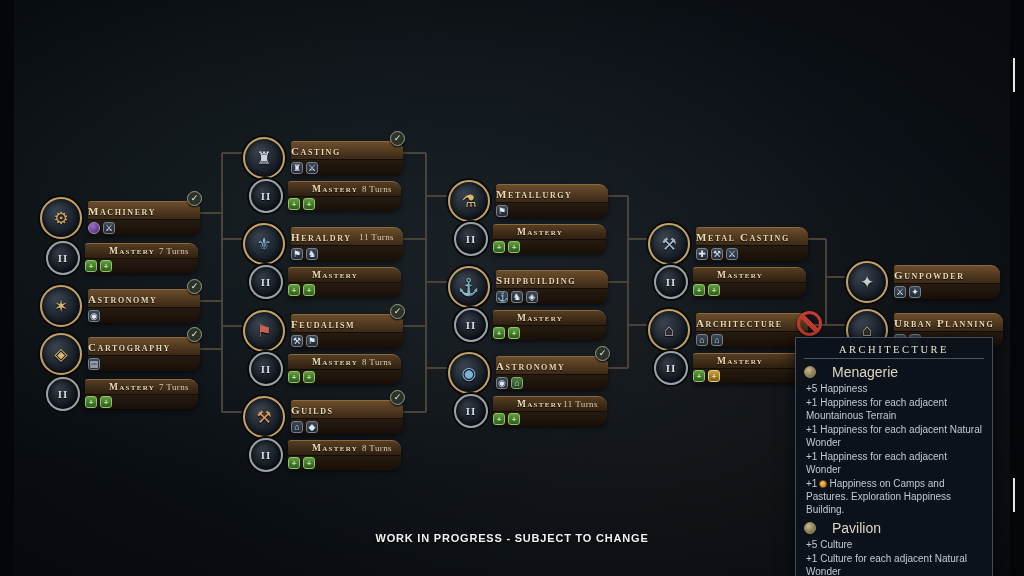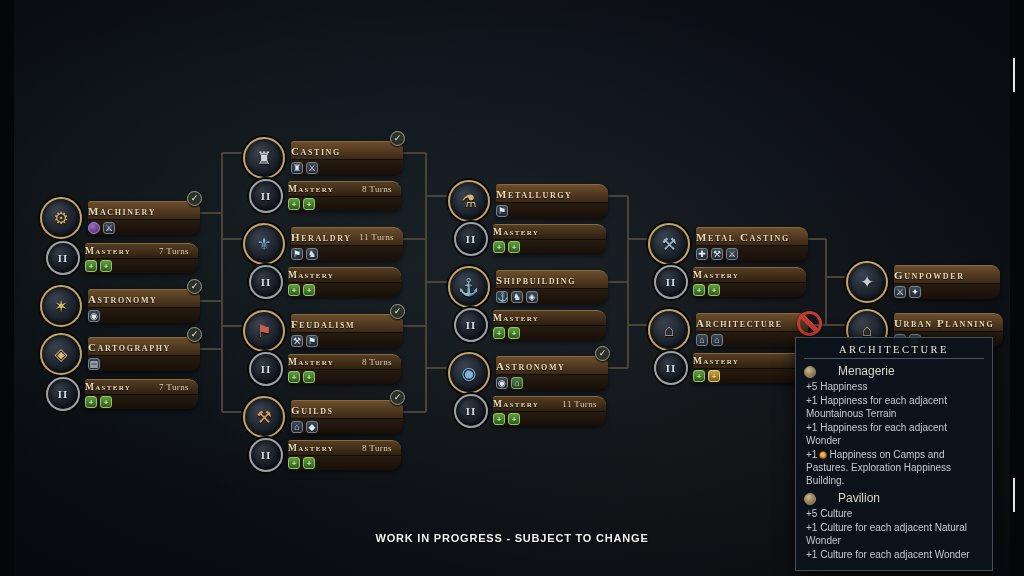--- a/index.html
+++ b/index.html
@@ -45,31 +45,31 @@
   .check{position:absolute;right:-2px;top:-6px;width:13px;height:13px;border-radius:50%;
     background:#2c3129;border:1px solid #9aa189;color:#eef4e2;font-size:9px;line-height:12px;
     text-align:center;z-index:4;box-shadow:0 1px 2px #000;}
   .blocked{position:absolute;right:-14px;top:2px;width:19px;height:19px;border-radius:50%;
     border:3px solid #c23b2e;z-index:5;box-shadow:0 1px 3px rgba(0,0,0,.7);
     background:linear-gradient(45deg, transparent 40%, #c23b2e 40%, #c23b2e 60%, transparent 60%);}
   .node.mastery .ring{width:30px;height:30px;border-color:#9aa1a9;
     background:radial-gradient(circle at 35% 30%, #343c46, #11161d 72%);justify-content:center;}
   .node.mastery .emblem{font-size:11px;font-weight:bold;letter-spacing:1px;color:#d7dee5;}
   .node.mastery .title-row{height:14px;background:linear-gradient(180deg,#553d22,#2e1f10);}
-  .node.mastery .title{font-size:9.5px;letter-spacing:1.3px;}
+  .node.mastery .title{font-size:9.5px;letter-spacing:1.3px;padding-left:24px;}
   .node.mastery .icons-row{height:14px;}
   .node.mastery .banner{margin-left:-13px;padding-left:18px;}
 
   
   #tooltip{position:absolute;left:795px;top:337px;width:180px;z-index:9;
     background:rgba(13,19,27,.96);border:1px solid #454d5a;box-shadow:0 5px 16px rgba(0,0,0,.75);
     padding:6px 8px 8px;font-family:"Liberation Sans", sans-serif;}
   .tt-title{font-family:"Liberation Serif", serif;text-align:center;color:#ece4d0;
     font-size:10.5px;letter-spacing:2.5px;padding-bottom:3px;border-bottom:1px solid #4c5462;margin-bottom:5px;}
-  .tt-bname{display:flex;align-items:flex-end;gap:22px;color:#ddd6c4;font-size:12px;margin:4px 0 2px;}
+  .tt-bname{display:flex;align-items:center;gap:16px;color:#ddd6c4;font-size:14px;margin:4px 0 2px;}
   .tt-bicon{width:10px;height:10px;border-radius:50%;flex:0 0 auto;
     background:radial-gradient(circle at 35% 30%,#cab88e,#6a5734);border:1px solid #9c8c5e;}
   .tt-effect{color:#c3c9d1;font-size:10px;line-height:1.3;margin:1px 0 1px 2px;}
   .hap{display:inline-block;width:8px;height:8px;border-radius:50%;vertical-align:-1px;margin:0 2px;
     background:radial-gradient(circle at 35% 30%,#f9c564,#d0791a);border:1px solid #8a5410;box-sizing:border-box;}
 
   .wip{position:absolute;left:0;right:0;top:532px;text-align:center;z-index:6;
     font-family:"Liberation Sans", sans-serif;font-size:11px;font-weight:bold;
     color:#f2f2f2;letter-spacing:.8px;text-shadow:0 1px 2px #000;}
 </style>
@@ -481,20 +481,21 @@
 
   <div id="tooltip">
     <div class="tt-title">ARCHITECTURE</div>
     <div id="tooltip-body">
         <div class="tt-bname">
           <span class="tt-bicon"></span>
           <span>Menagerie</span>
         </div>
         <div class="tt-effect"><span>+5 Happiness</span></div>
         <div class="tt-effect"><span>+1 Happiness for each adjacent Mountainous Terrain</span></div>
+        <div class="tt-effect"><span>+1 Happiness for each adjacent Natural Wonder</span></div>
         <div class="tt-effect"><span>+1 Happiness for each adjacent Wonder</span></div>
         <div class="tt-effect"><span>+1</span><span class="hap"></span><span>Happiness on Camps and Pastures. Exploration Happiness Building.</span></div>
         <div class="tt-bname">
           <span class="tt-bicon"></span>
           <span>Pavilion</span>
         </div>
         <div class="tt-effect"><span>+5 Culture</span></div>
         <div class="tt-effect"><span>+1 Culture for each adjacent Natural Wonder</span></div>
         <div class="tt-effect"><span>+1 Culture for each adjacent Wonder</span></div>
       </div>

